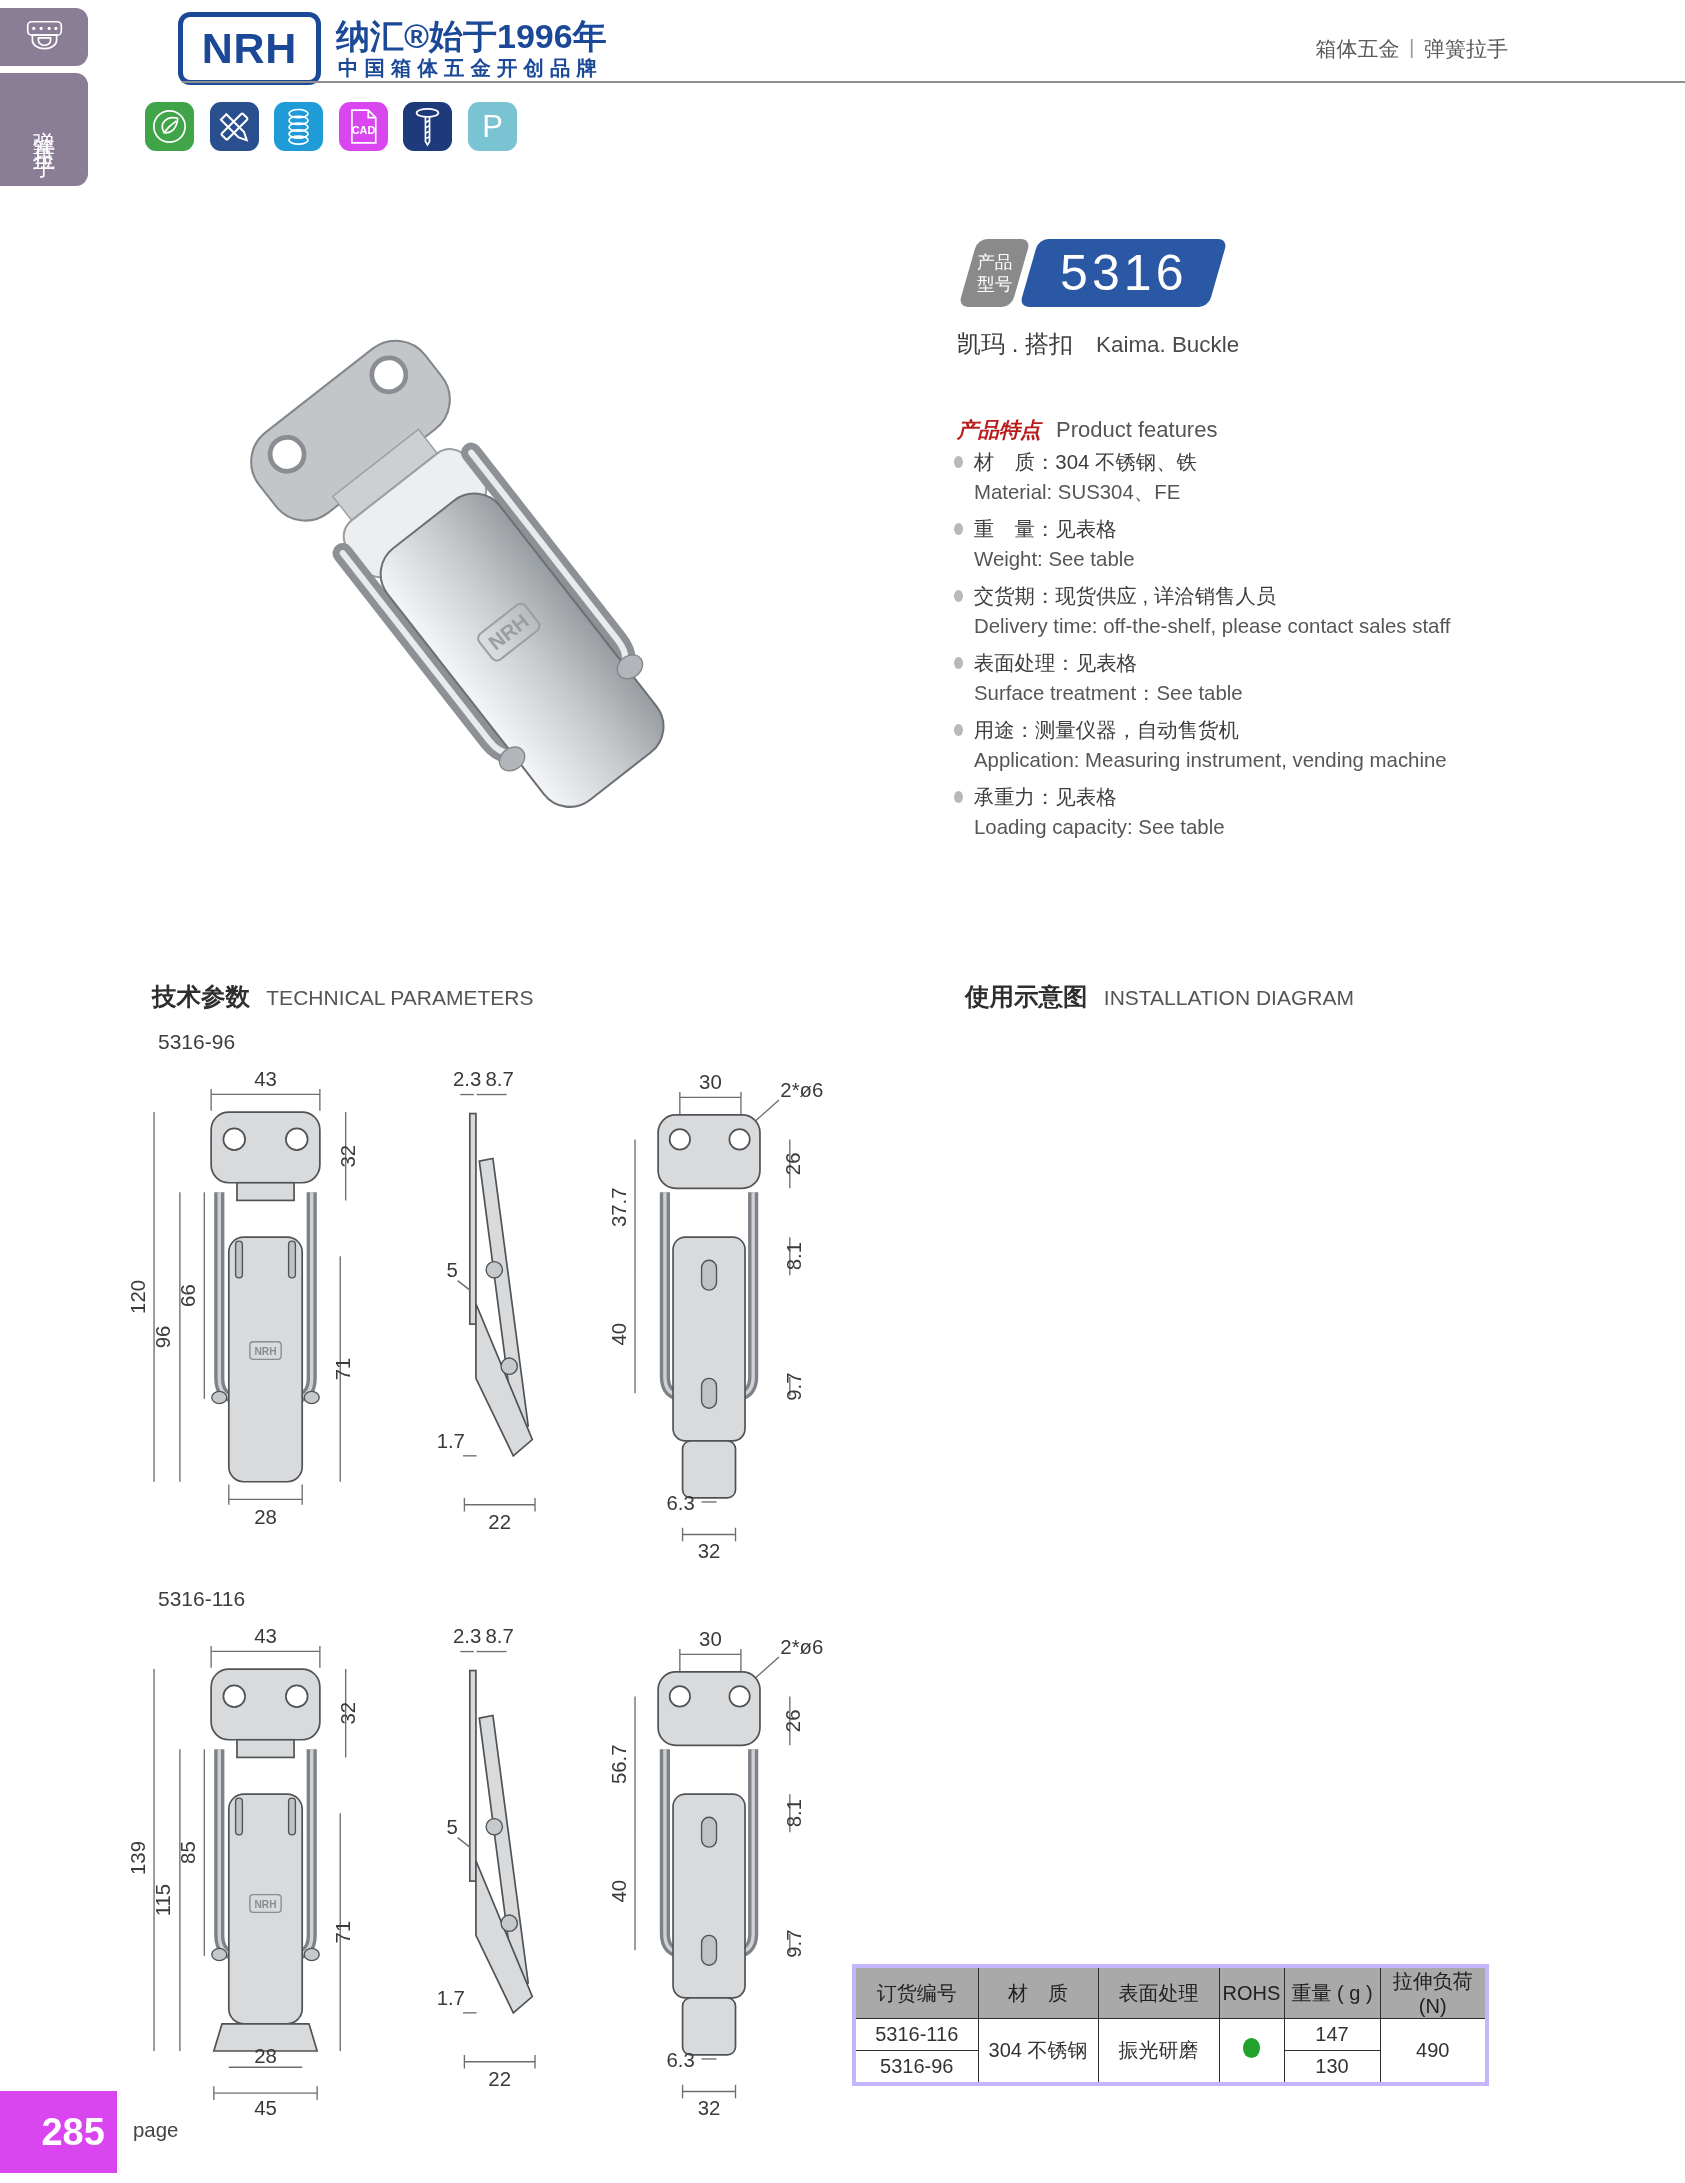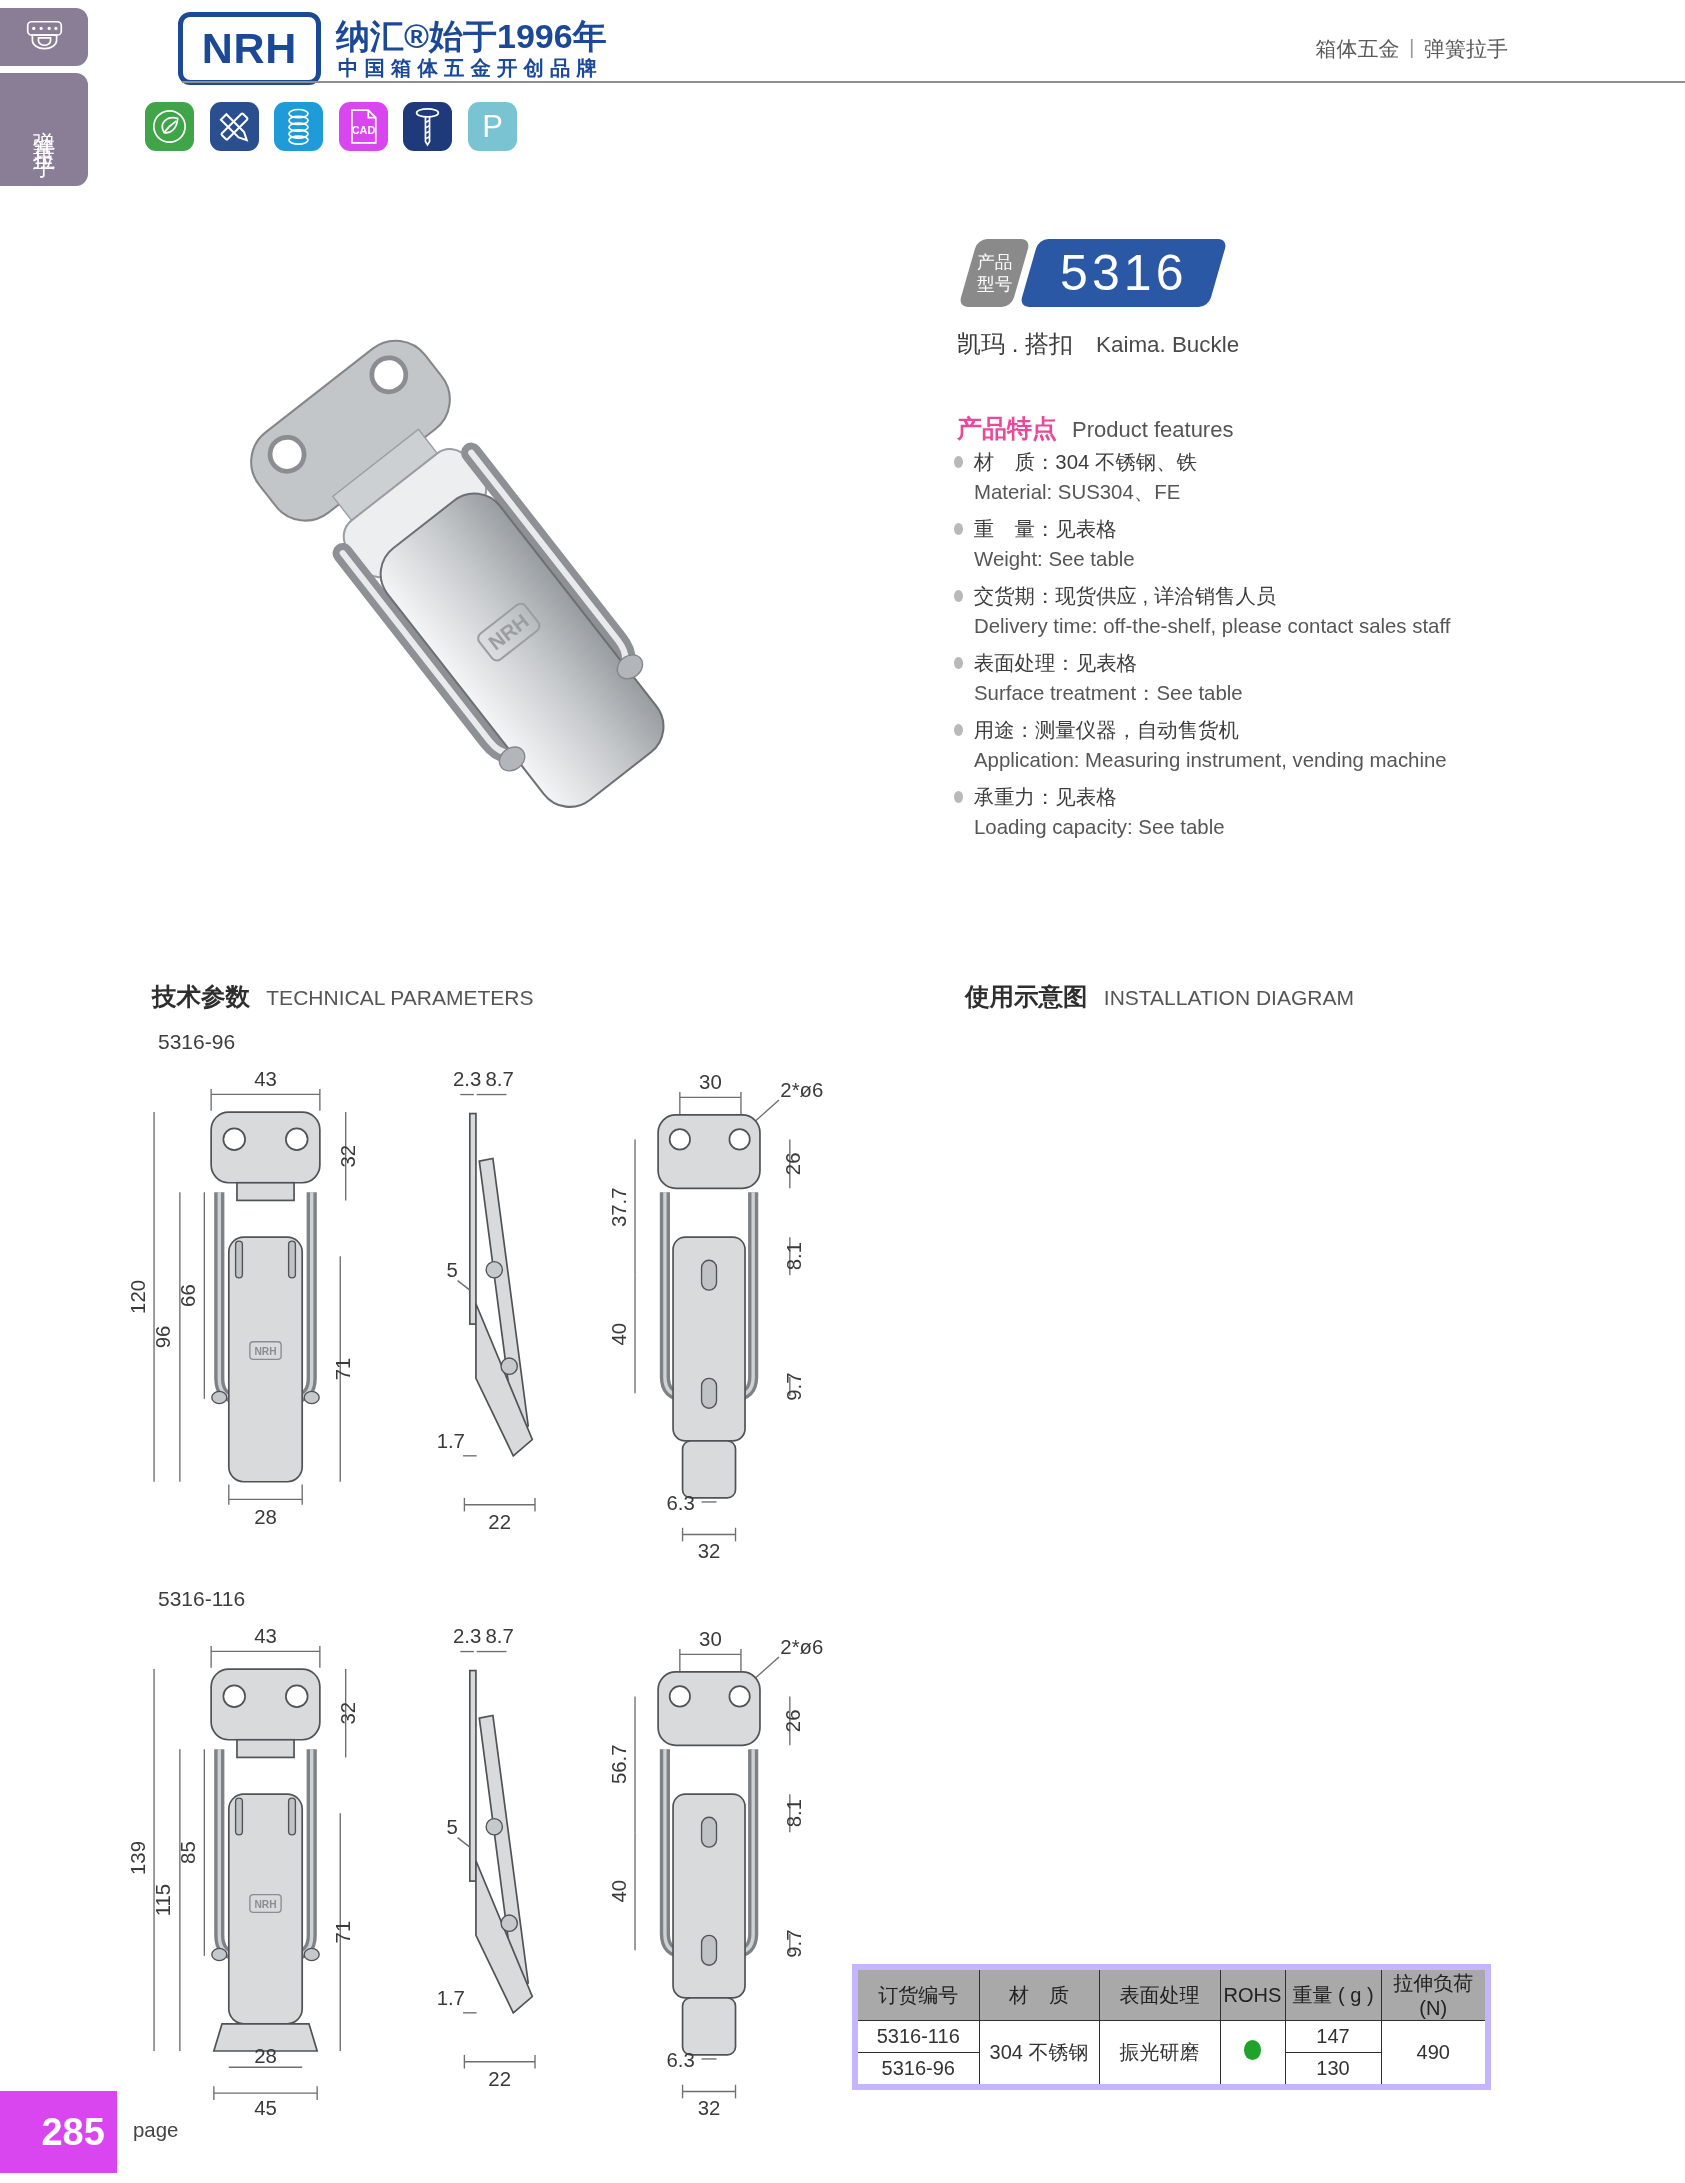--- a/index.html
+++ b/index.html
@@ -34,21 +34,21 @@
   
   .badge{top:239px;height:68px;transform:skewX(-16deg);border-radius:9.5px;display:flex;align-items:center;justify-content:center;}
   .badge-gray{left:968px;width:53px;background:#8a8a8a;}
   .badge-blue{left:1029px;width:189px;background:#2a58a5;}
   .badge .unskew{transform:skewX(16deg);text-align:center;color:#fff;}
   .badge-gray .unskew{font-size:17.7px;line-height:1.25;}
   .badge-blue .unskew{font-size:50px;letter-spacing:4.1px;}
   .prod-name{left:957px;top:328px;font-size:24px;color:#3a3a3a;display:flex;gap:23px;align-items:baseline;}
   .prod-name .en{color:#4a4a4a;font-size:22.4px;}
   .feat-title{left:957px;top:405px;display:flex;gap:15px;align-items:baseline;}
-  .feat-title .zh{font-size:25px;font-weight:bold;color:#ec4899;}
+  .feat-title .zh{font-size:21px;font-weight:bold;color:#b91c1c;font-style:italic;}
   .feat-title .en{font-size:22px;color:#555;margin-top:12px;}
 
   .feat-list{left:954px;top:448px;width:584px;display:flex;flex-direction:column;}
   .feat-item{margin-bottom:8.8px;}
   .feat-zh{display:flex;align-items:center;gap:11px;font-size:20.4px;color:#3d3d3d;line-height:28.5px;}
   .bullet{width:8.8px;height:11.6px;border-radius:50%;background:#b9b9b9;flex:0 0 8.8px;}
   .feat-en{margin-left:20px;font-size:20.4px;color:#565656;line-height:27px;padding-top:2.7px;}
 
   
   .sec{display:flex;gap:16.3px;align-items:baseline;}
@@ -74,21 +74,21 @@
 
   
   .photo{left:149px;top:313px;width:734px;height:544px;}
 
   
   .spec-table{left:852px;top:1964px;border-collapse:collapse;table-layout:fixed;}
   .spec-table th,.spec-table td{border:1.4px solid #2e2e2e;text-align:center;vertical-align:middle;
       font-size:20px;color:#333;font-weight:normal;padding:0;}
   .spec-table th{background:#a9a9a9;height:32px;color:#222;}
   .spec-table td{height:31px;background:#fff;}
-  .spec-table{border:6px solid #c4b5fd;}
+  .spec-table{border:4px solid #c4b5fd;}
   .rohs-dot{display:inline-block;width:17.7px;height:20.4px;border-radius:50%;background:#1fa32b;}
 
   
   .page-block{left:0;top:2091px;width:117px;height:82px;background:#d946ef;display:flex;
               align-items:center;justify-content:flex-end;padding-right:12.2px;box-sizing:border-box;}
   .page-num{color:#fff;font-size:38px;font-weight:bold;}
   .page-word{left:133px;top:2119px;font-size:20.4px;color:#444;}
 </style>
 </head>
 <body>

